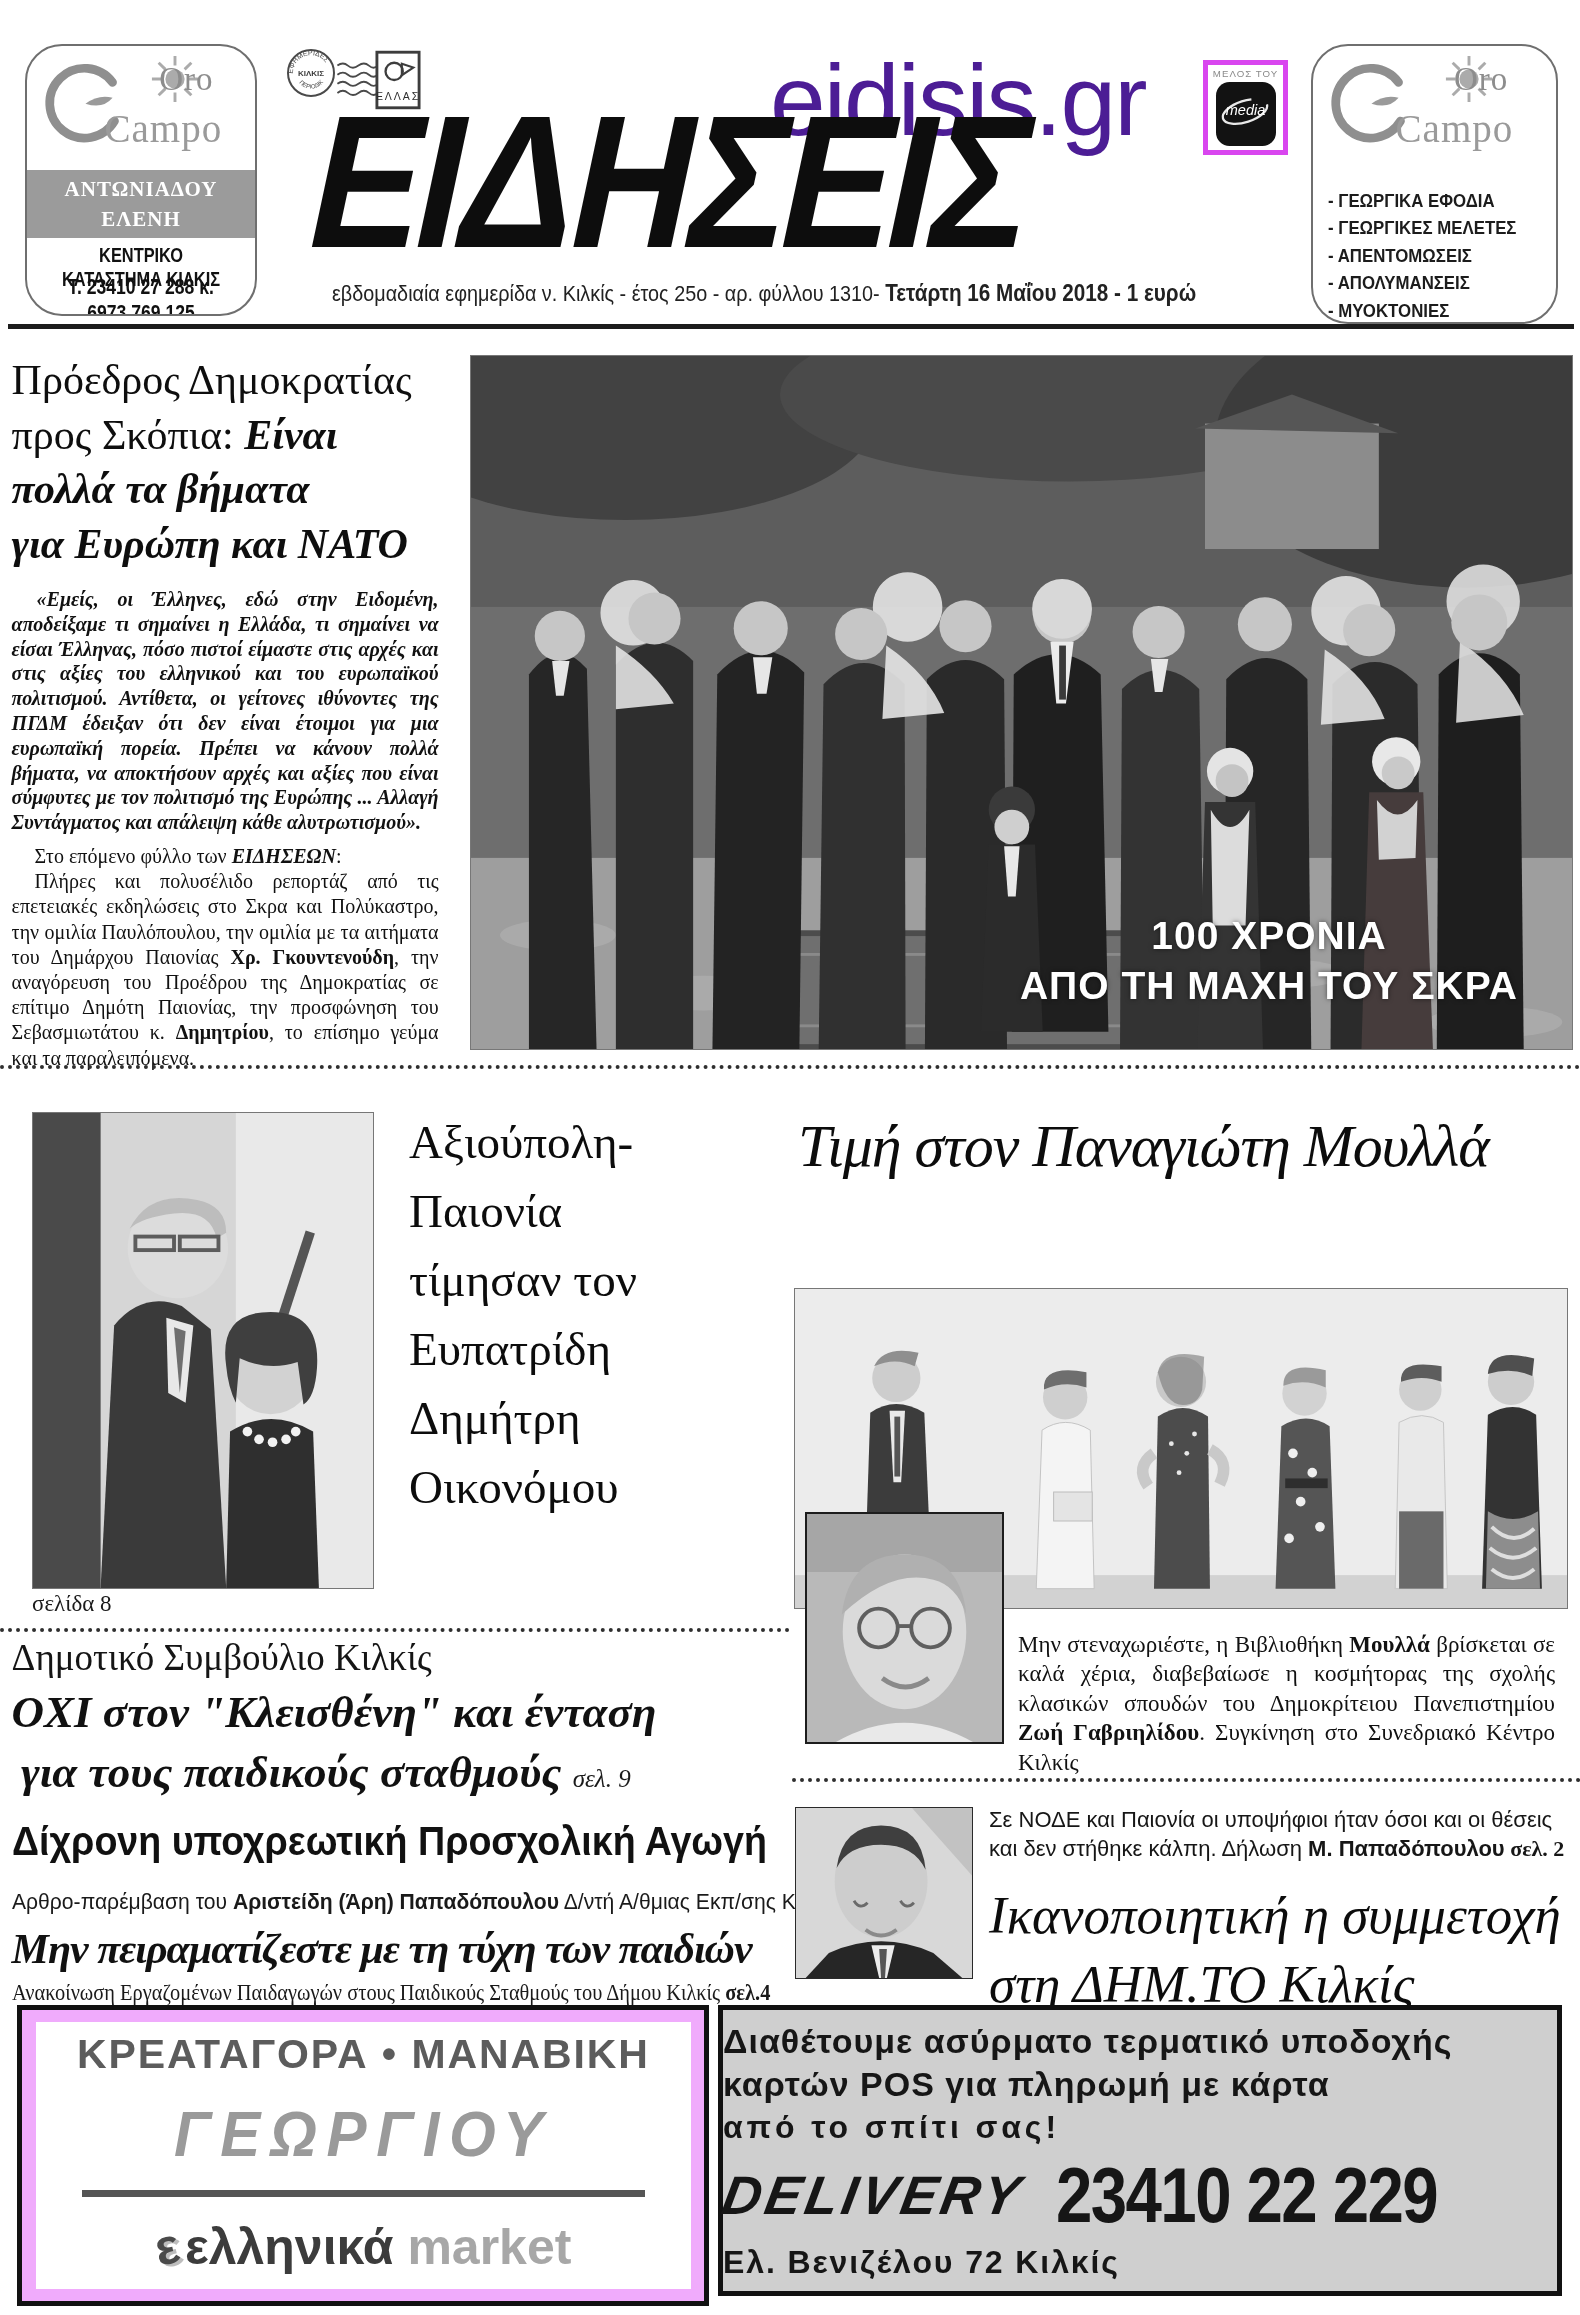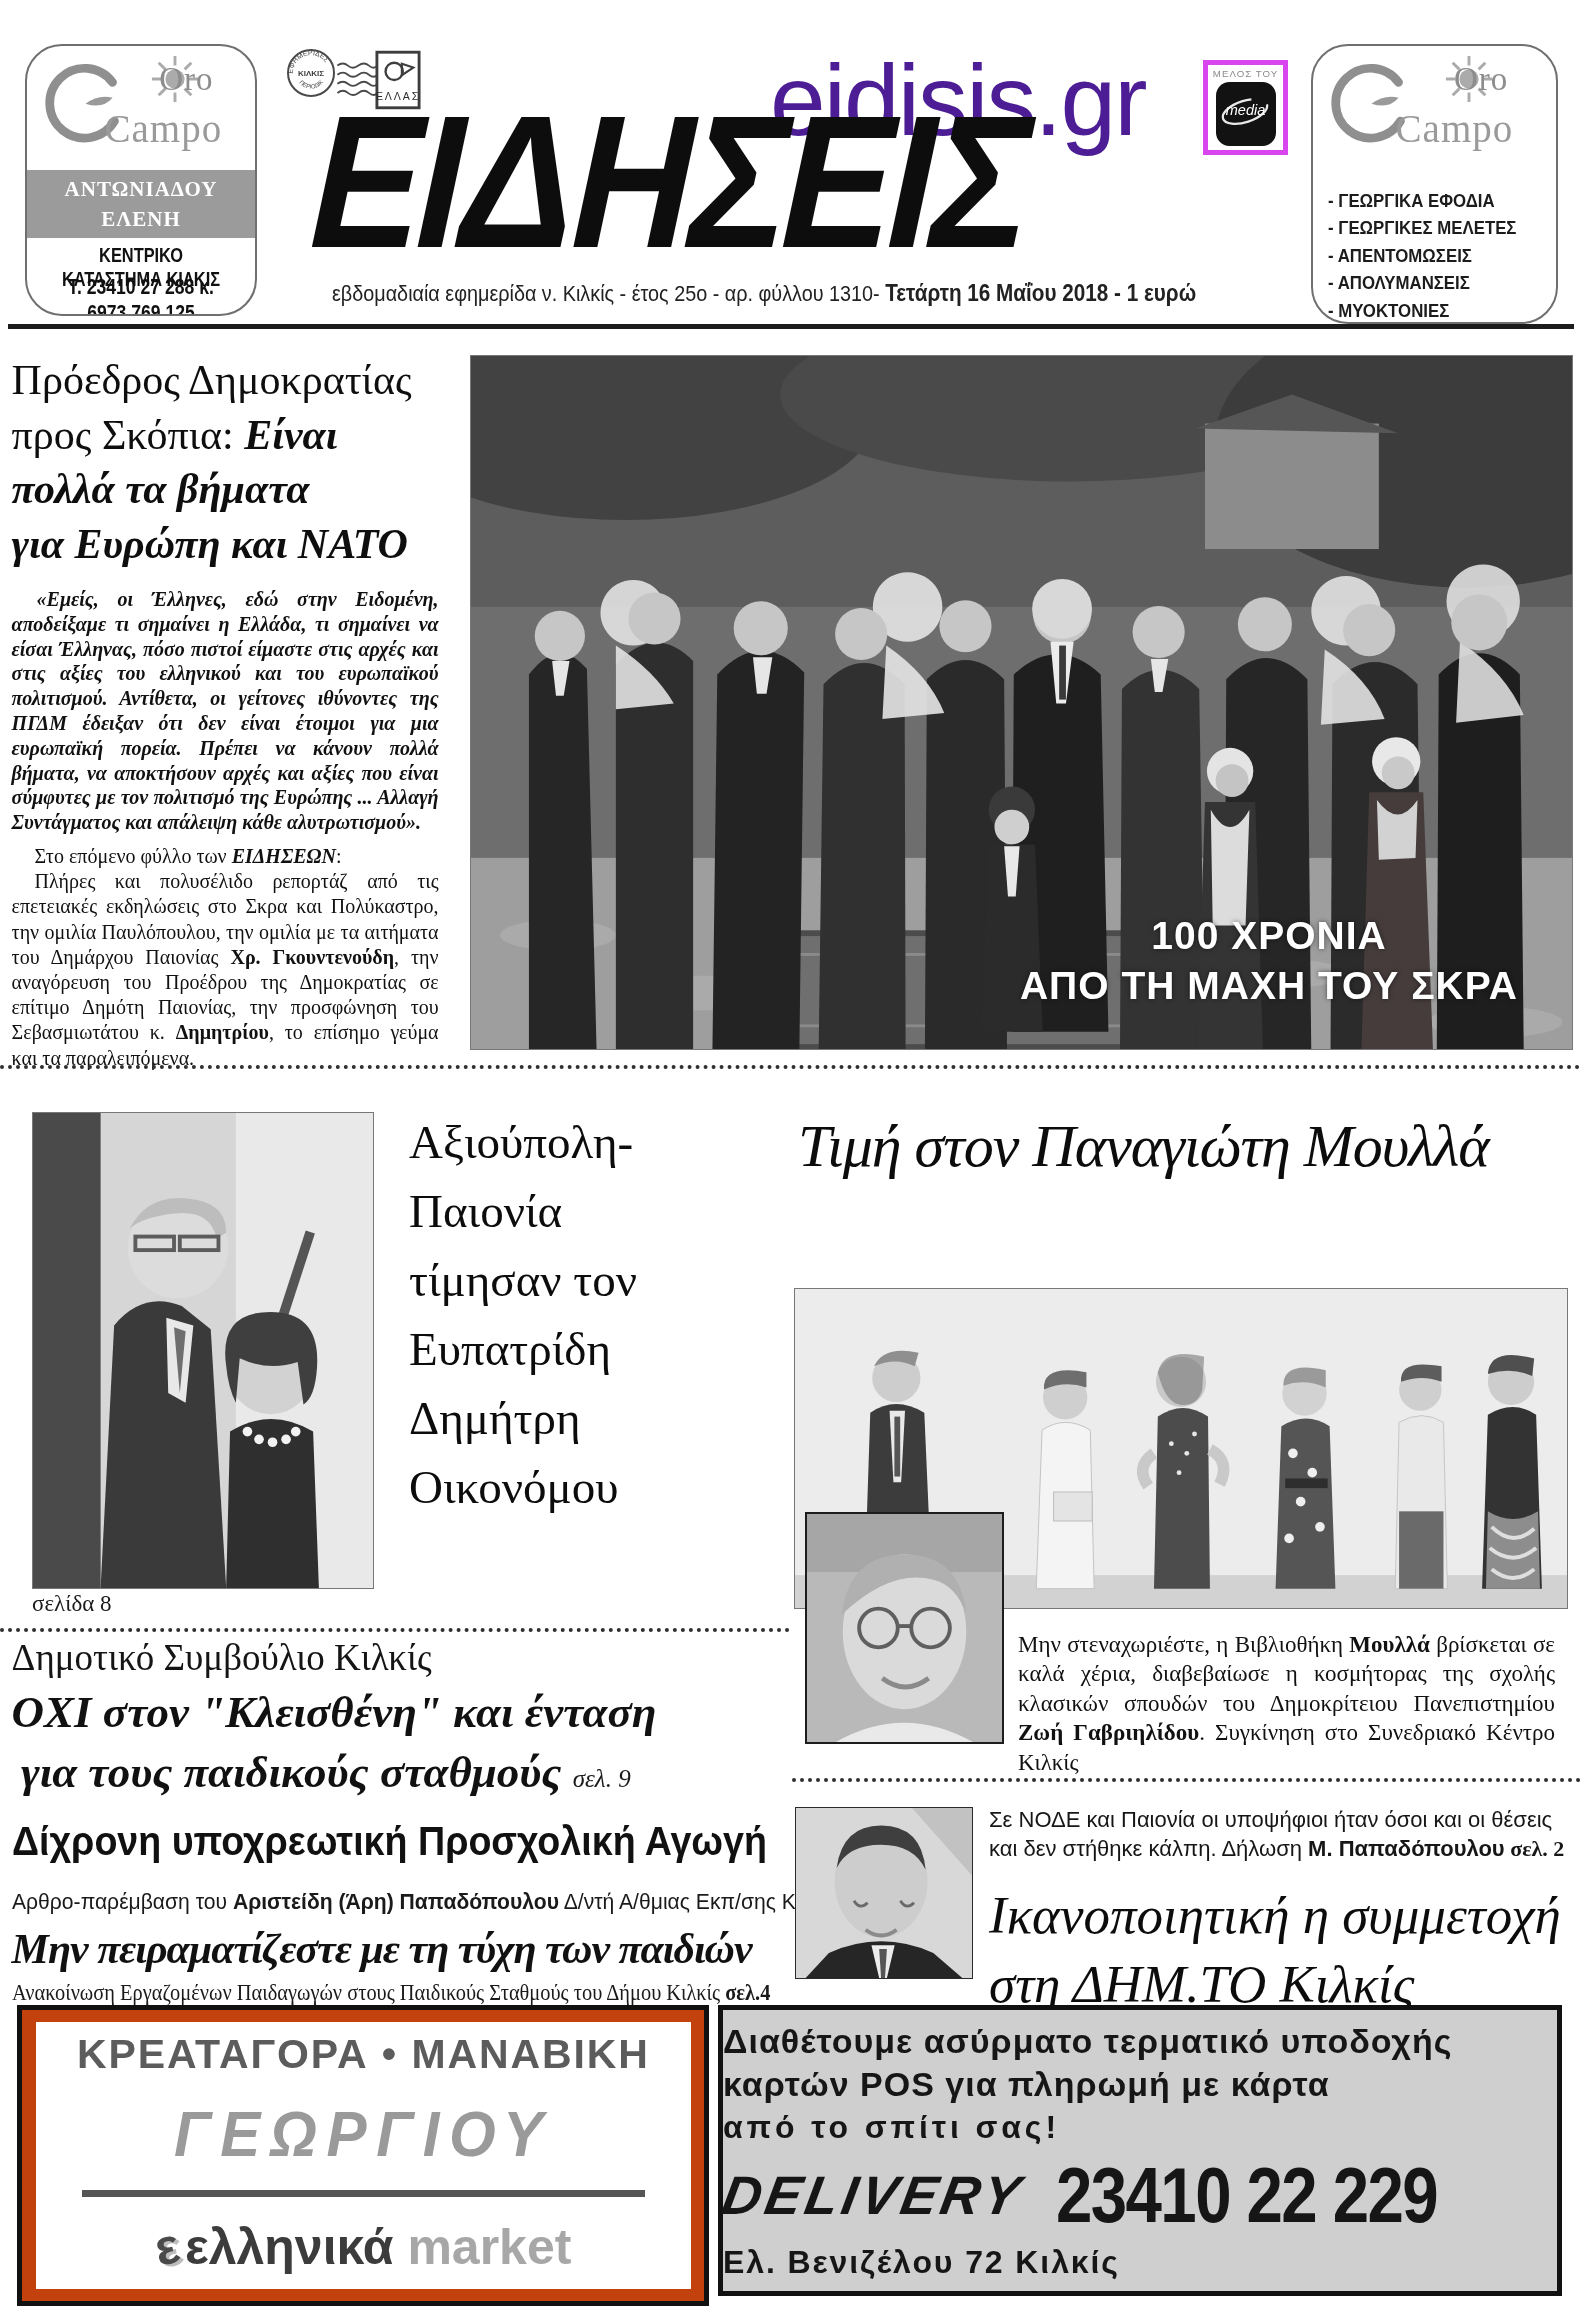--- a/index.html
+++ b/index.html
@@ -108,21 +108,21 @@
 
   .pap-photo{left:795px;top:1807px;width:176px;height:170px;border:1.9px solid #2a2a2a;}
   .dimto-text{position:absolute;left:989px;top:1806px;width:593px;
     font-family:"Liberation Sans",sans-serif;font-size:22px;line-height:1.3;color:#161616;}
   .dimto-text .pg{font-family:"Liberation Serif",serif;font-weight:bold;}
   .dimto-head{position:absolute;left:989px;top:1881px;width:599px;
     font-style:italic;font-size:53px;line-height:1.3;color:#0c0c0c;}
 
   
   .ad{position:absolute;top:2005px;height:291px;border:5.8px solid #111;}
-  .ad-georgiou{left:17.4px;width:682px;background:#c2410c;}
+  .ad-georgiou{left:17.4px;width:682px;background:#f0abfc;}
   .ad-georgiou .inner{position:absolute;left:13.5px;top:11.6px;right:13.5px;bottom:11.6px;background:#fff;
     display:flex;flex-direction:column;align-items:center;justify-content:space-between;padding:9.7px 0 13.5px;box-sizing:border-box;}
   .ag-top{font-family:"Liberation Sans",sans-serif;font-weight:bold;font-size:41px;color:#5c5c5c;letter-spacing:1.9px;}
   .ag-logo{font-family:"Liberation Sans",sans-serif;font-weight:bold;font-size:60px;color:#9a9a9a;
     letter-spacing:9.7px;font-style:italic;transform:scaleY(1.05);}
   .ag-rule{width:86%;height:6.8px;background:#555;}
   .ag-brand{font-family:"Liberation Sans",sans-serif;font-weight:bold;font-size:50px;}
   .ag-brand .dark{color:#3c3c3c;}
   .ag-brand .light{color:#a7a7a7;font-weight:bold;margin-top:12px;}
   .ag-eicon{display:inline-block;transform:rotate(-12deg);color:#4a4a4a;margin-right:5.8px;

